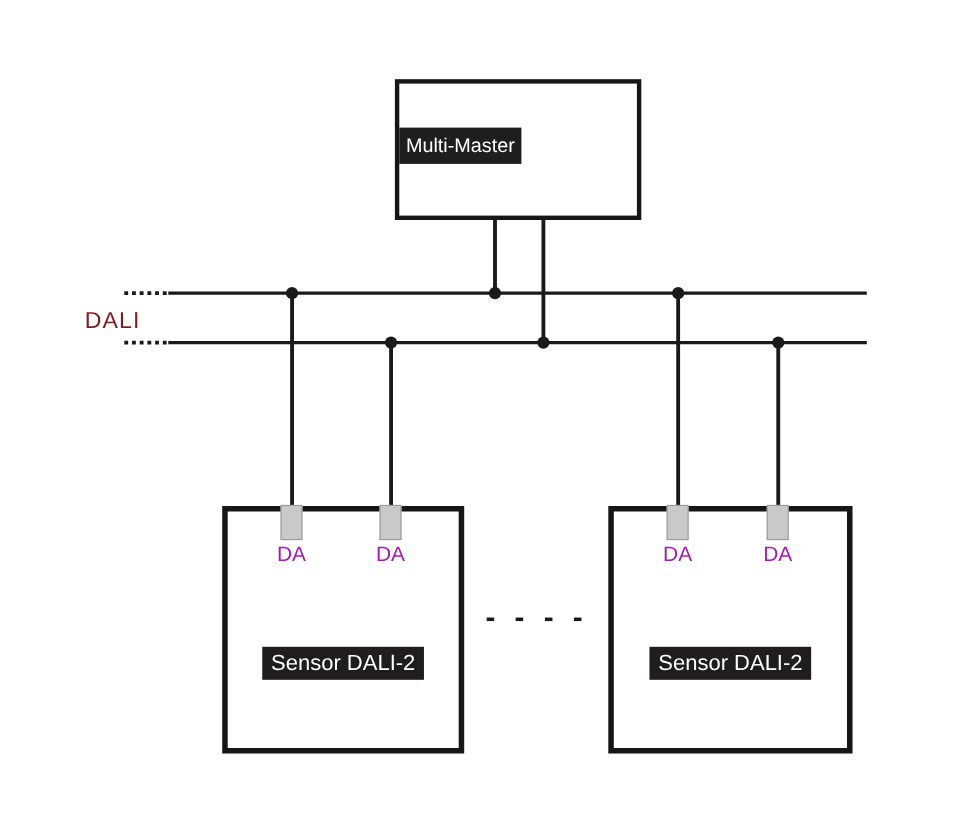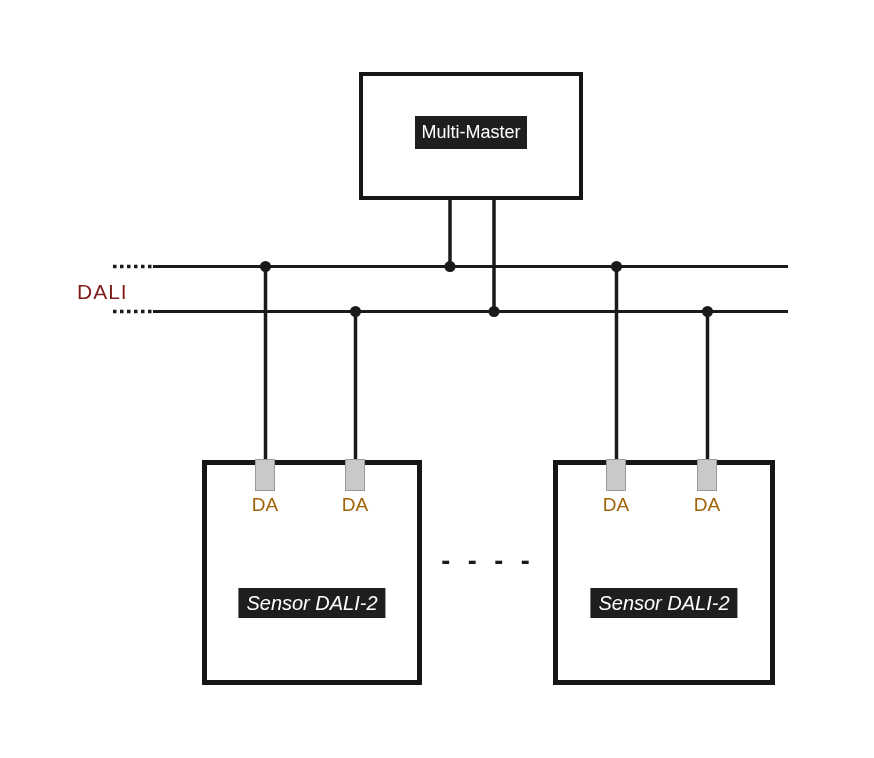--- a/index.html
+++ b/index.html
@@ -26,21 +26,20 @@
     background: #ffffff;
     border: 5px solid #161616;
     z-index: 2;
   }
   .controller-box {
     left: 359px; top: 72px;
     width: 224px; height: 128px;
     border-width: 4px;
     display: flex;
     align-items: center;
-    justify-content: center;
   }
   .black-label {
     background: #201d1d;
     color: #ffffff;
     text-align: center;
     white-space: nowrap;
   }
   .controller-label {
     font-size: 18px;
     line-height: 27px;
@@ -50,41 +49,40 @@
   .sensor-box-1 { left: 202px; top: 460px; width: 220px; height: 225px; }
   .sensor-box-2 { left: 553px; top: 460px; width: 222px; height: 225px; }
   .sensor-label {
     position: absolute;
     left: 50%;
     transform: translateX(-50%);
     top: 123px;
     font-size: 20px;
     line-height: 26px;
     padding: 2px 8px;
-    font-style: italic;
   }
   .terminal {
     position: absolute;
     width: 20px; height: 32px;
     top: 459px;
     background: #c9c9c9;
     border: 1px solid #9a9a9a;
     z-index: 3;
   }
   .t-s1a { left: 255px; }
   .t-s1b { left: 345px; }
   .t-s2a { left: 606px; }
   .t-s2b { left: 697px; }
   .da-label {
     position: absolute;
     top: 494px;
     width: 44px;
     text-align: center;
     font-size: 19px;
-    color: #a16207;
+    color: #a21caf;
     z-index: 3;
   }
   .da-s1a { left: 243px; }
   .da-s1b { left: 333px; }
   .da-s2a { left: 594px; }
   .da-s2b { left: 685px; }
   .bus-label {
     position: absolute;
     left: 77px; top: 280px;
     font-size: 21px;

